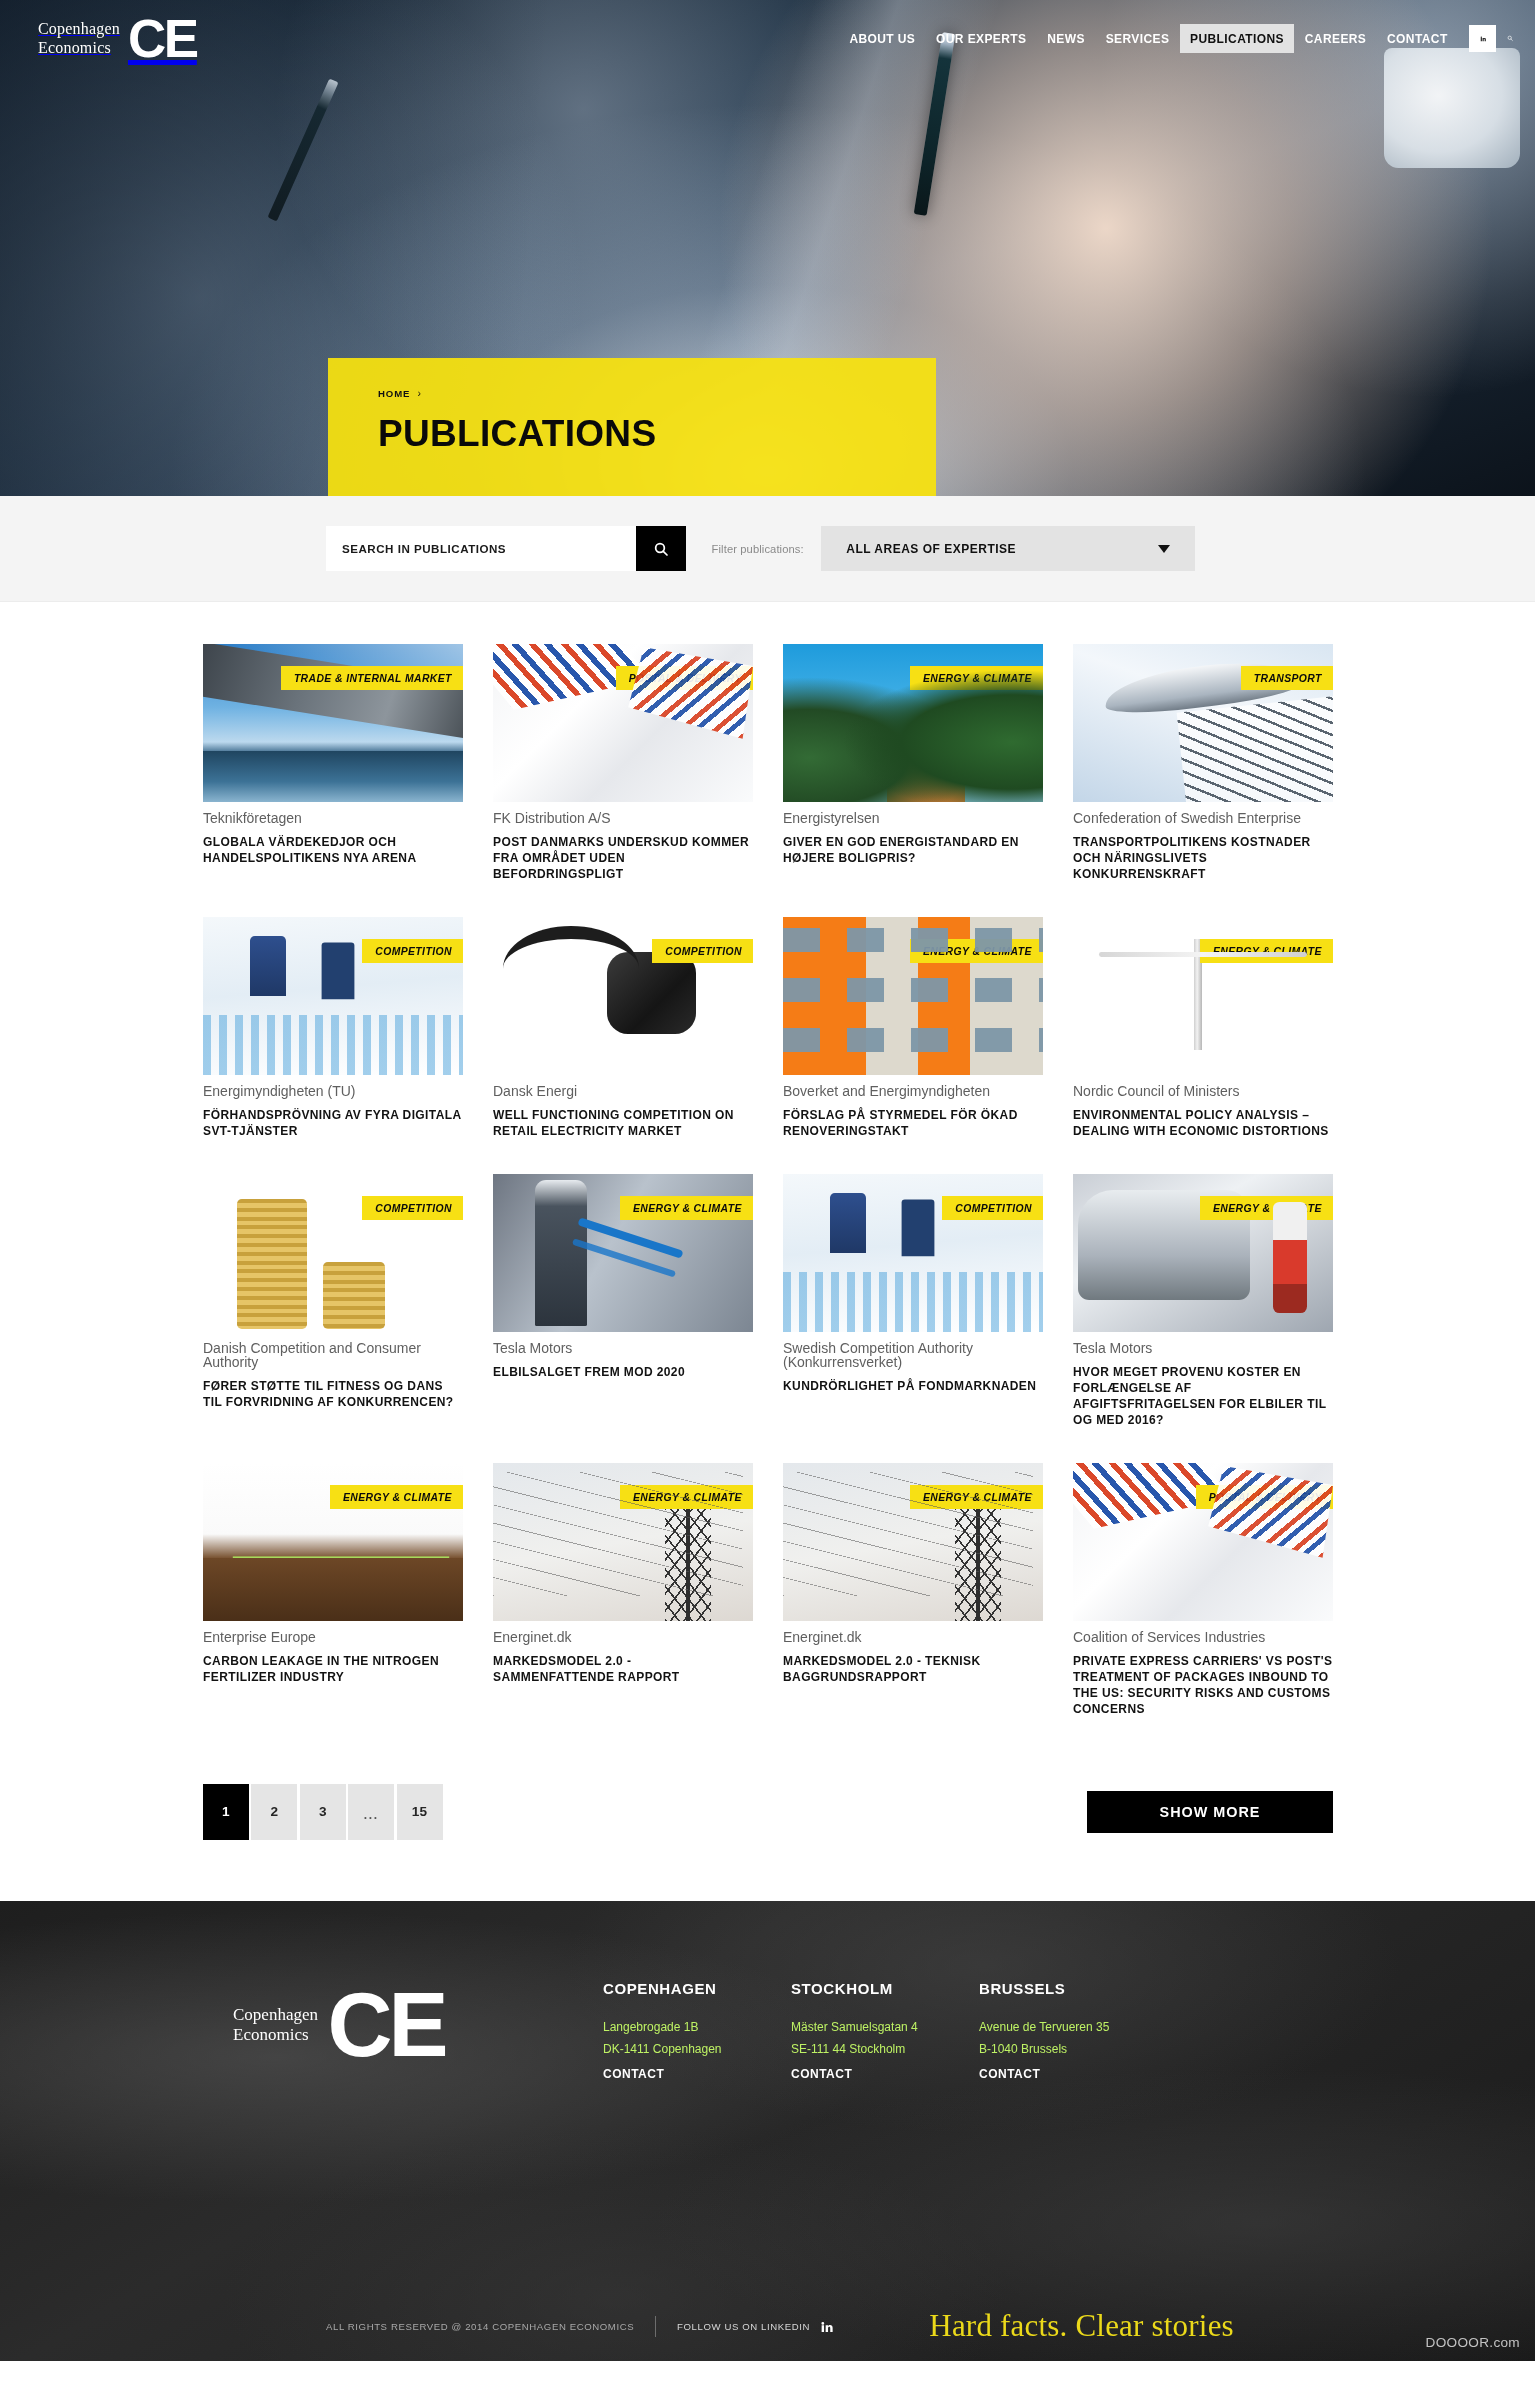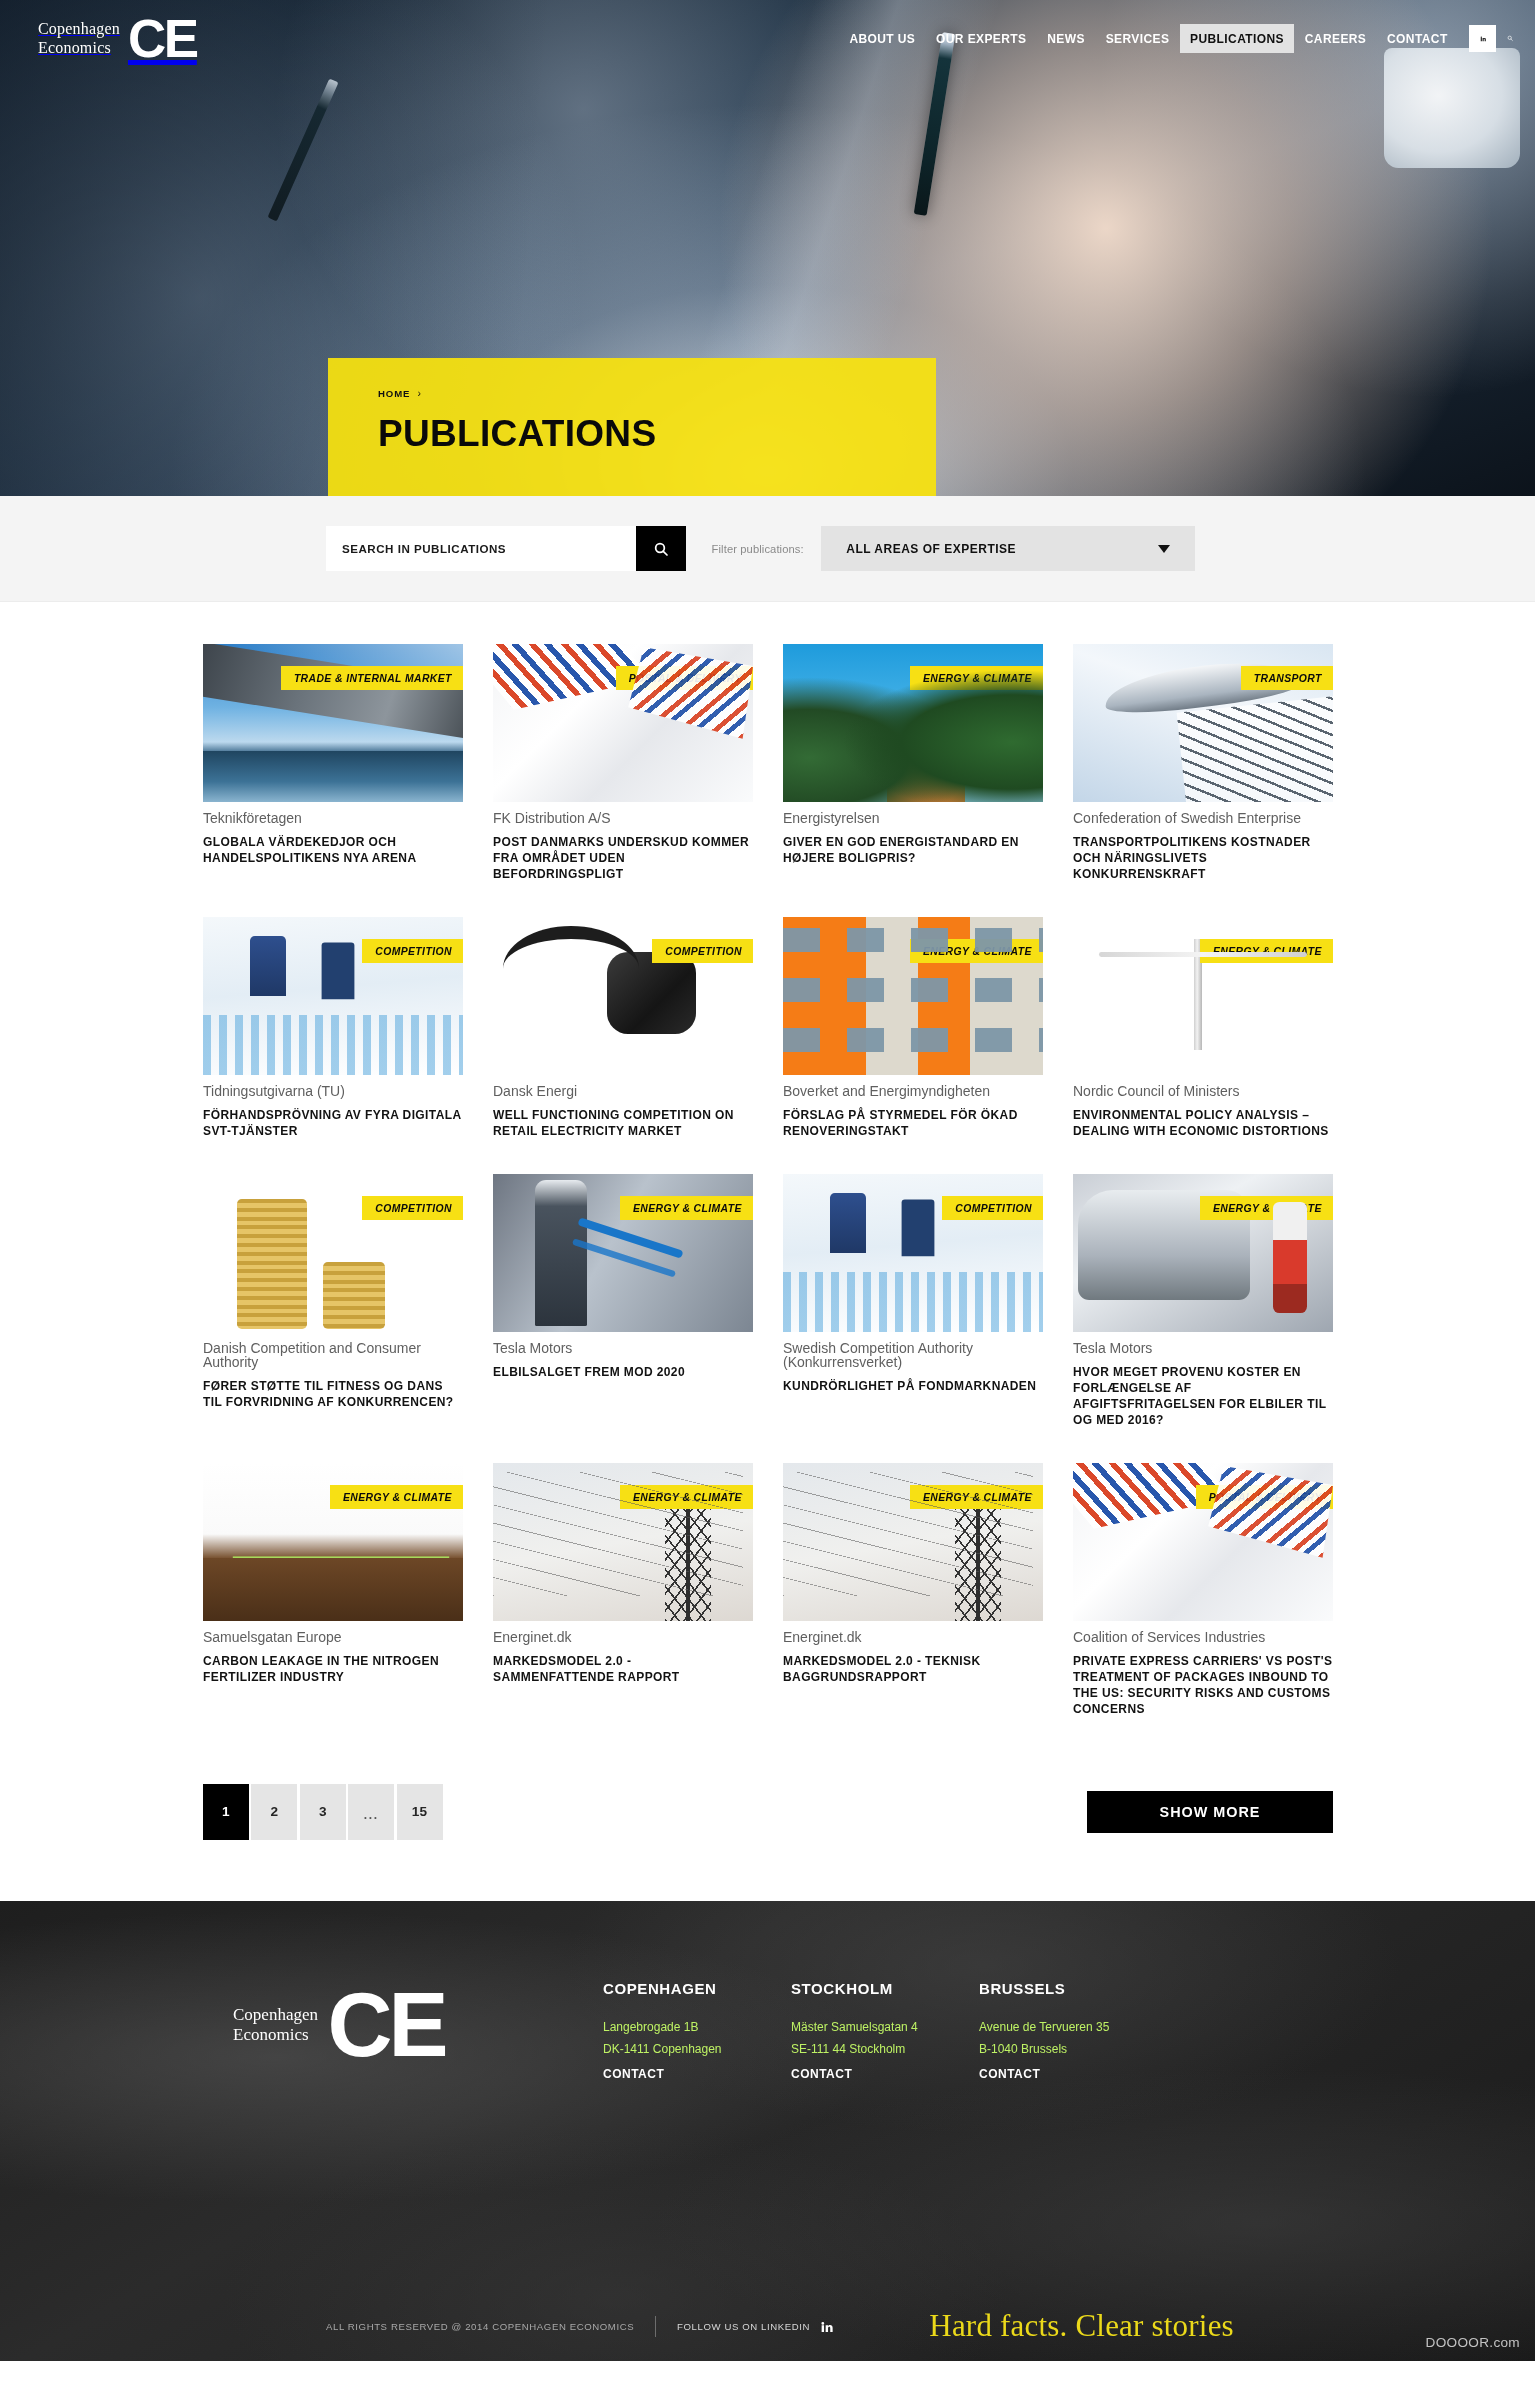--- a/index.html
+++ b/index.html
@@ -696,21 +696,21 @@
         <div class="card-thumb t-plane">
           <span class="tag">TRANSPORT</span>
         </div>
         <div class="card-source">Confederation of Swedish Enterprise</div>
         <div class="card-title">TRANSPORTPOLITIKENS KOSTNADER OCH NÄRINGSLIVETS KONKURRENSKRAFT</div>
       </div>
       <div class="card">
         <div class="card-thumb t-office">
           <span class="tag">COMPETITION</span>
         </div>
-        <div class="card-source">Tidningsutgivarna (TU)</div>
+        <div class="card-source">Energimyndigheten (TU)</div>
         <div class="card-title">FÖRHANDSPRÖVNING AV FYRA DIGITALA SVT-TJÄNSTER</div>
       </div>
       <div class="card">
         <div class="card-thumb t-plug">
           <span class="tag">COMPETITION</span>
         </div>
         <div class="card-source">Dansk Energi</div>
         <div class="card-title">WELL FUNCTIONING COMPETITION ON RETAIL ELECTRICITY MARKET</div>
       </div>
       <div class="card">
@@ -752,21 +752,21 @@
         <div class="card-thumb t-car">
           <span class="tag">ENERGY &amp; CLIMATE</span>
         </div>
         <div class="card-source">Tesla Motors</div>
         <div class="card-title">HVOR MEGET PROVENU KOSTER EN FORLÆNGELSE AF AFGIFTSFRITAGELSEN FOR ELBILER TIL OG MED 2016?</div>
       </div>
       <div class="card">
         <div class="card-thumb t-seedling">
           <span class="tag">ENERGY &amp; CLIMATE</span>
         </div>
-        <div class="card-source">Samuelsgatan Europe</div>
+        <div class="card-source">Enterprise Europe</div>
         <div class="card-title">CARBON LEAKAGE IN THE NITROGEN FERTILIZER INDUSTRY</div>
       </div>
       <div class="card">
         <div class="card-thumb t-pylon">
           <span class="tag">ENERGY &amp; CLIMATE</span>
         </div>
         <div class="card-source">Energinet.dk</div>
         <div class="card-title">MARKEDSMODEL 2.0 - SAMMENFATTENDE RAPPORT</div>
       </div>
       <div class="card">

